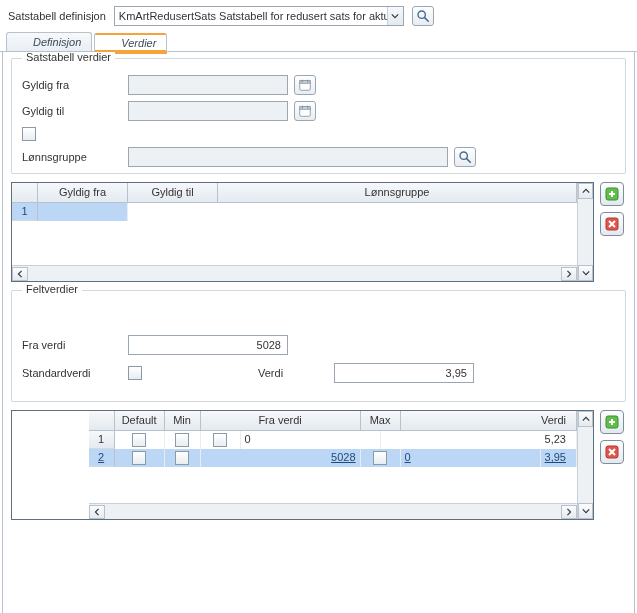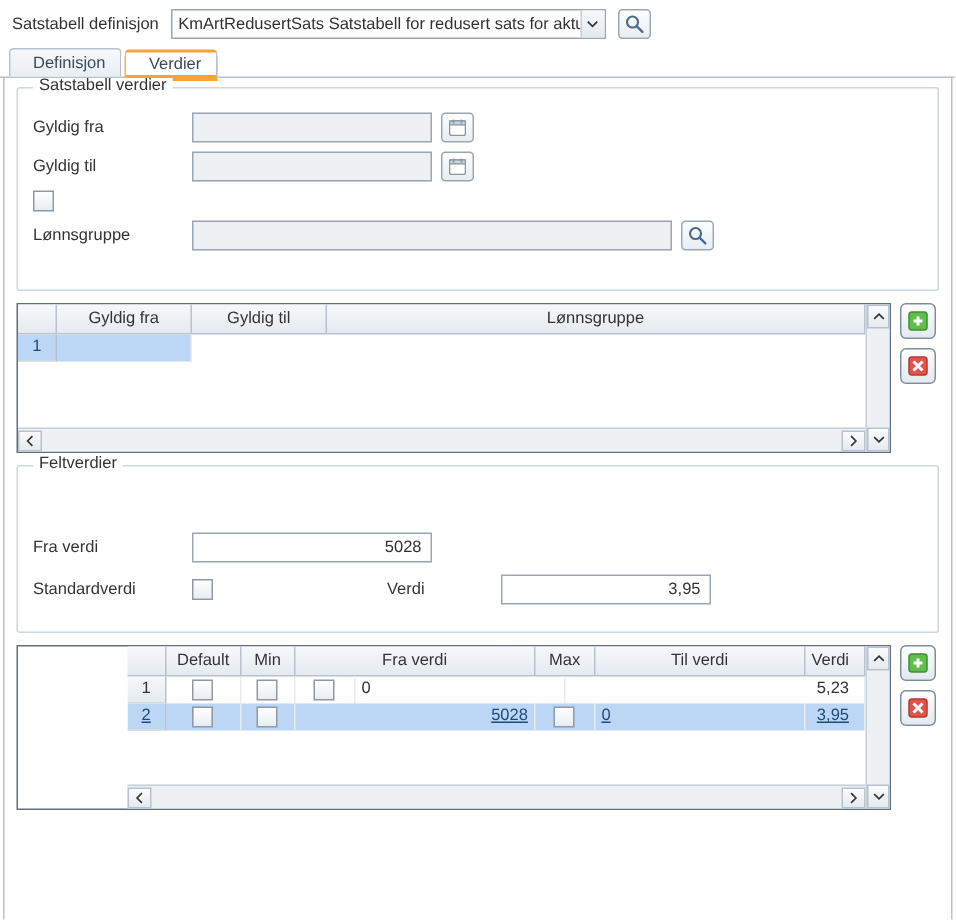--- a/index.html
+++ b/index.html
@@ -59,24 +59,25 @@
     align-items: flex-end;
     padding-left: 6px;
     border-bottom: 1px solid #b7c2cc;
     height: 22px;
     gap: 2px;
   }
   .tab {
     border: 1px solid #b7c2cc;
     border-bottom: none;
     background: linear-gradient(#f7f9fb,#e9eef3);
-    padding: 3px 10px 3px 15px;
+    padding: 3px 10px 3px 26px;
     border-radius: 3px 3px 0 0;
     cursor: pointer;
     color: #3a4a5a;
+    font-style: italic;
   }
   .tab.active {
     background: #fff;
     position: relative;
     top: 1px;
     font-weight: normal;
     box-shadow: 0 -2px 0 #f7a23b inset, 0 2px 0 #f7a23b;
   }
   .tab.active::before{
     content:"";
@@ -318,21 +319,21 @@
   </div>
 </div>
 
 <div class="tabs">
   <div class="tab">Definisjon</div>
   <div class="tab active">Verdier</div>
 </div>
 
 <div class="tab-body">
 
-  <div class="group" style="padding-bottom:20px;">
+  <div class="group" style="padding-bottom:0;">
     <span class="legend">Satstabell verdier</span>
 
     <div class="form-row">
       <span class="form-label">Gyldig fra</span>
       <input class="text-input readonly w-160" readonly="" value="" style="">
       <div class="date-btn">
         <svg width="14" height="14">
             <use href="#i-cal"></use>
           </svg>
       </div>
@@ -438,21 +439,20 @@
   <div class="grid-wrap">
     <div class="grid-outer tall2">
       <div class="grid-main">
         <div class="grid-left">
           <div class="grid-header">
             <div class="gh rowhead"></div>
             <div class="gh" style="width:50px">Default</div>
             <div class="gh" style="width:36px">Min</div>
             <div class="gh" style="width:160px">Fra verdi</div>
             <div class="gh" style="width:40px">Max</div>
-            <div class="gh" style="width:140px">Til verdi</div>
             <div class="gh" style="flex:1;text-align:right;padding-right:10px">Verdi</div>
           </div>
           <div class="grid-body">
             <div class="grow">
               <div class="cell rowhead">1</div>
               <div class="cell chk-cell" style="width:50px;">
                   <div class="checkbox"></div>
                 </div>
               <div class="cell chk-cell" style="width:36px;">
                   <div class="checkbox"></div>

